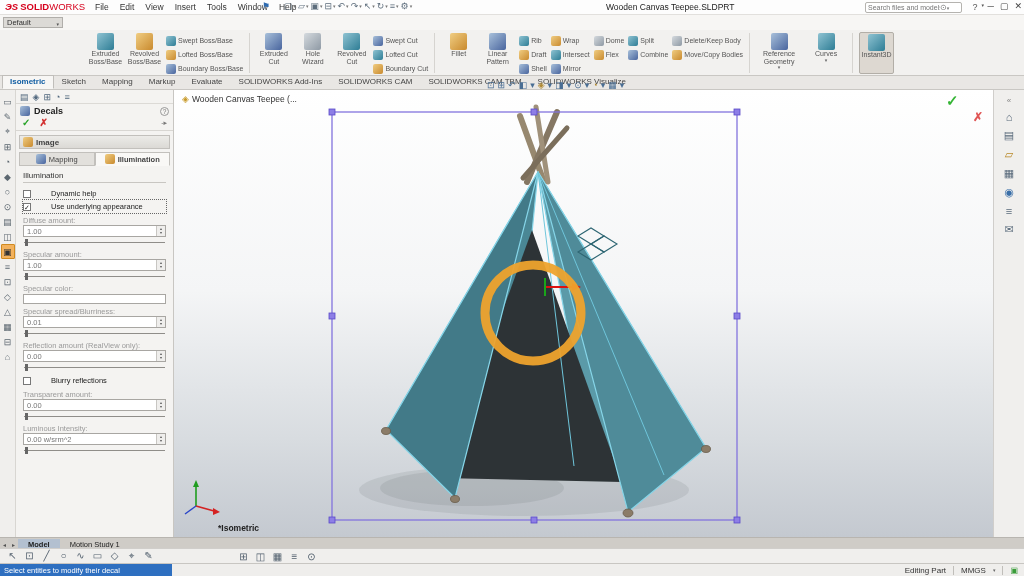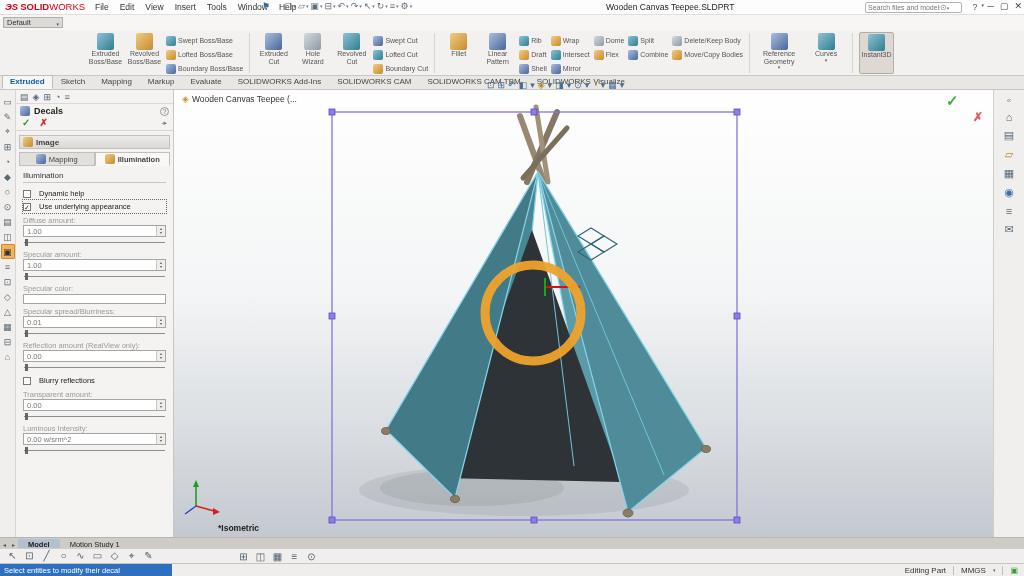--- a/index.html
+++ b/index.html
@@ -68,21 +68,21 @@
   .pm-ok { display:flex; gap:9px; align-items:center; padding:0 6px 2px; border-bottom:1px solid #d8d6d2; }
   .ok { color:#27a327; font-weight:bold; font-size:10px; }
   .cancel { color:#d23030; font-weight:bold; font-size:10px; }
   .pm-ok .pin2 { font-size:7px; color:#777; margin-left:auto; }
   .pm-hdr { margin:4px 3px 0; background:linear-gradient(#ecebe8,#dbd9d5); border:1px solid #c2c0bc; height:14px; display:flex; align-items:center; gap:3px; padding:5px 3px; font-weight:bold; color:#444; }
   .pm-tabs { display:flex; margin:3px 3px 0; }
   .pm-tab { flex:1; height:14px; display:flex; align-items:center; justify-content:center; gap:3px; background:#e2e0dc; border:1px solid #c2c0bc; font-size:7.5px; color:#444; }
   .pm-tab.active { background:#f9f8f6; border-bottom-color:#f9f8f6; font-weight:bold; }
   .pm-body { padding:5px 7px 0; }
   .pm-sec { font-size:8px; color:#333; border-bottom:1px solid #c8c6c2; margin-bottom:4px; padding-bottom:2px; }
-  .pm-check { display:flex; gap:8px; align-items:center; height:13px; color:#222; font-size:7.5px; }
+  .pm-check { display:flex; gap:20px; align-items:center; height:13px; color:#222; font-size:7.5px; }
   .pm-check.focused { outline:1px dotted #666; }
   .cbx { width:8px; height:8px; border:1px solid #777; background:#fff; font-size:7px; line-height:7px; text-align:center; color:#222; }
   .cbx.on::after { content:"✓"; }
   .pm-lbl { color:#9a9a9a; margin-top:3px; font-size:7.5px; height:9px; white-space:nowrap; overflow:hidden; }
   .pm-spin { height:12px; background:#fff; border:1px solid #a8a6a2; display:flex; align-items:center; position:relative; padding:0 11px 0 3px; color:#777; font-size:7.5px; }
   .pm-spin .sp { position:absolute; right:0; top:0; bottom:0; width:9px; border-left:1px solid #c8c6c2; display:flex; flex-direction:column; align-items:center; justify-content:center; line-height:1; background:#efeeec; }
   .pm-spin .sp i { font-style:normal; font-size:4px; color:#555; }
   .pm-slider { height:9px; position:relative; margin:1px 1px 0; }
   .pm-slider::before { content:""; position:absolute; left:0; right:0; top:4px; height:1px; background:#8f8d89; }
   .pm-slider .th { position:absolute; left:1px; top:1px; width:3px; height:7px; background:#666; }
@@ -335,21 +335,21 @@
         <span class="caret">▾</span>
       </div>
     <div class="rb-sep"></div>
     <div class="rb-lg active">
         <span class="ri g1"></span>
         <span>Instant3D</span>
       </div>
   </div>
 
   <div id="tabstrip">
-    <span class="ctab active">Extruded</span>
+    <span class="ctab active">Isometric</span>
     <span class="ctab">Sketch</span>
     <span class="ctab">Mapping</span>
     <span class="ctab">Markup</span>
     <span class="ctab">Evaluate</span>
     <span class="ctab">SOLIDWORKS Add-Ins</span>
     <span class="ctab">SOLIDWORKS CAM</span>
     <span class="ctab">SOLIDWORKS CAM TBM</span>
     <span class="ctab">SOLIDWORKS Visualize</span>
   </div>
 

